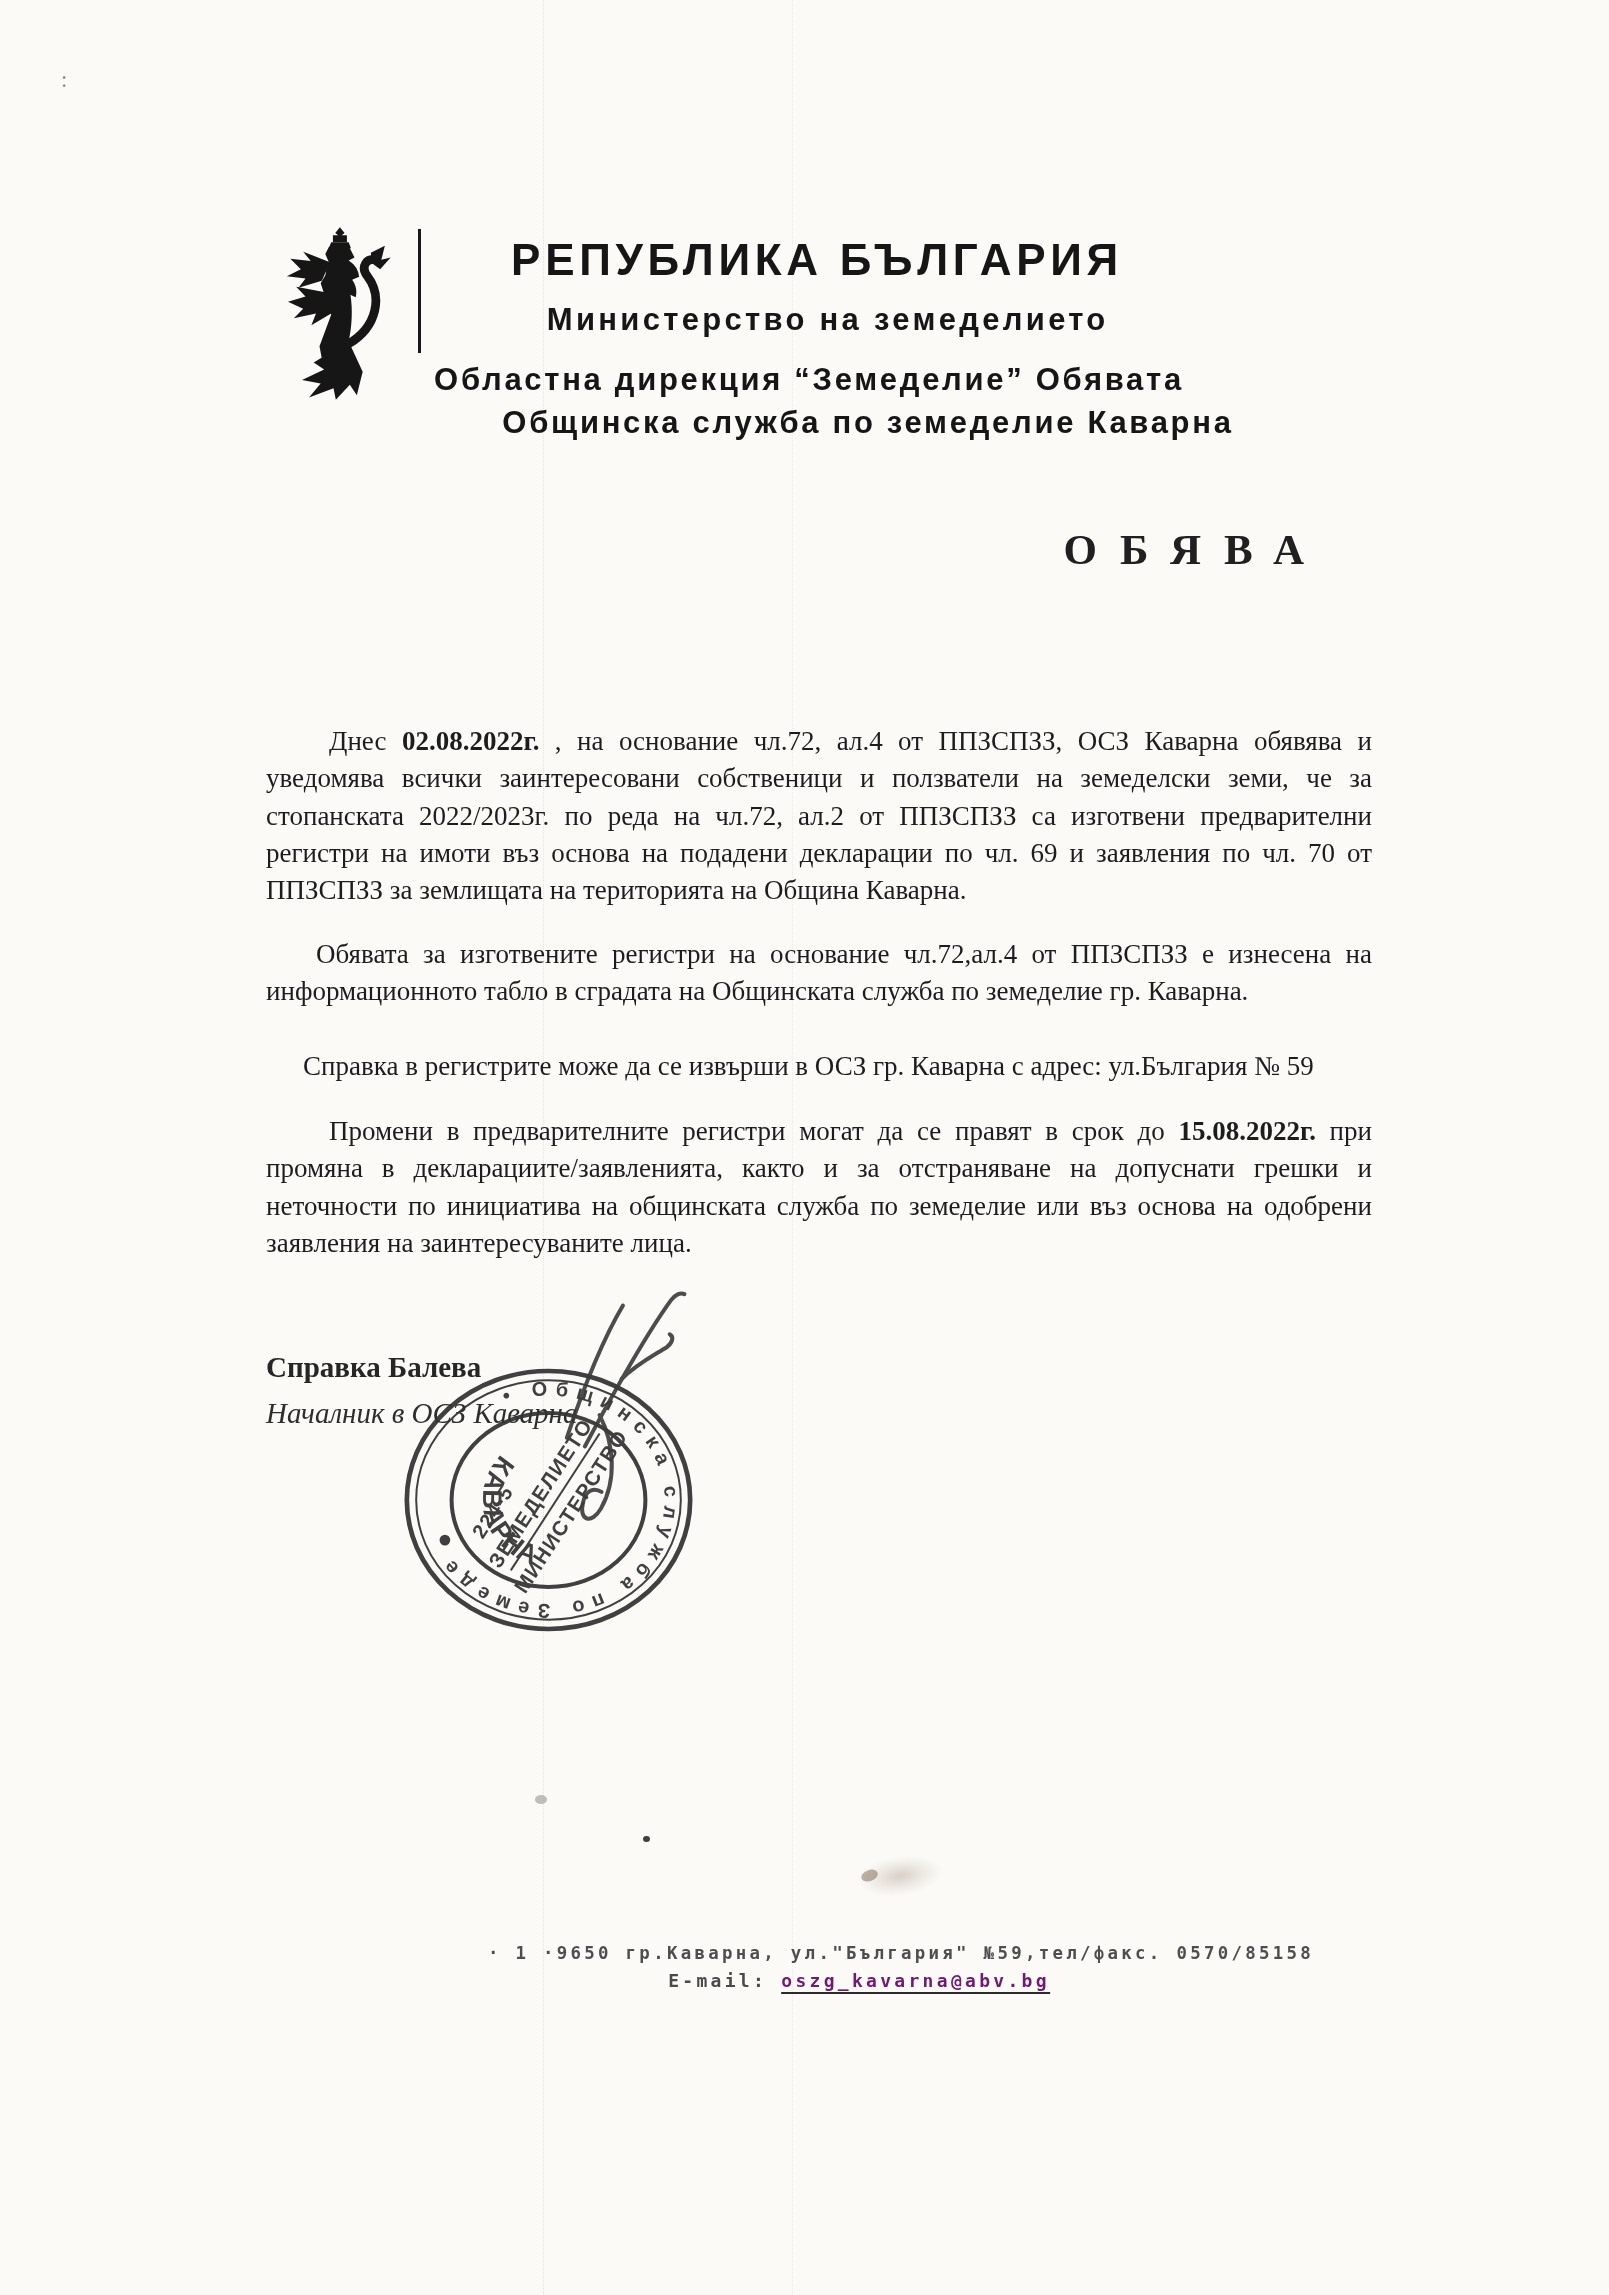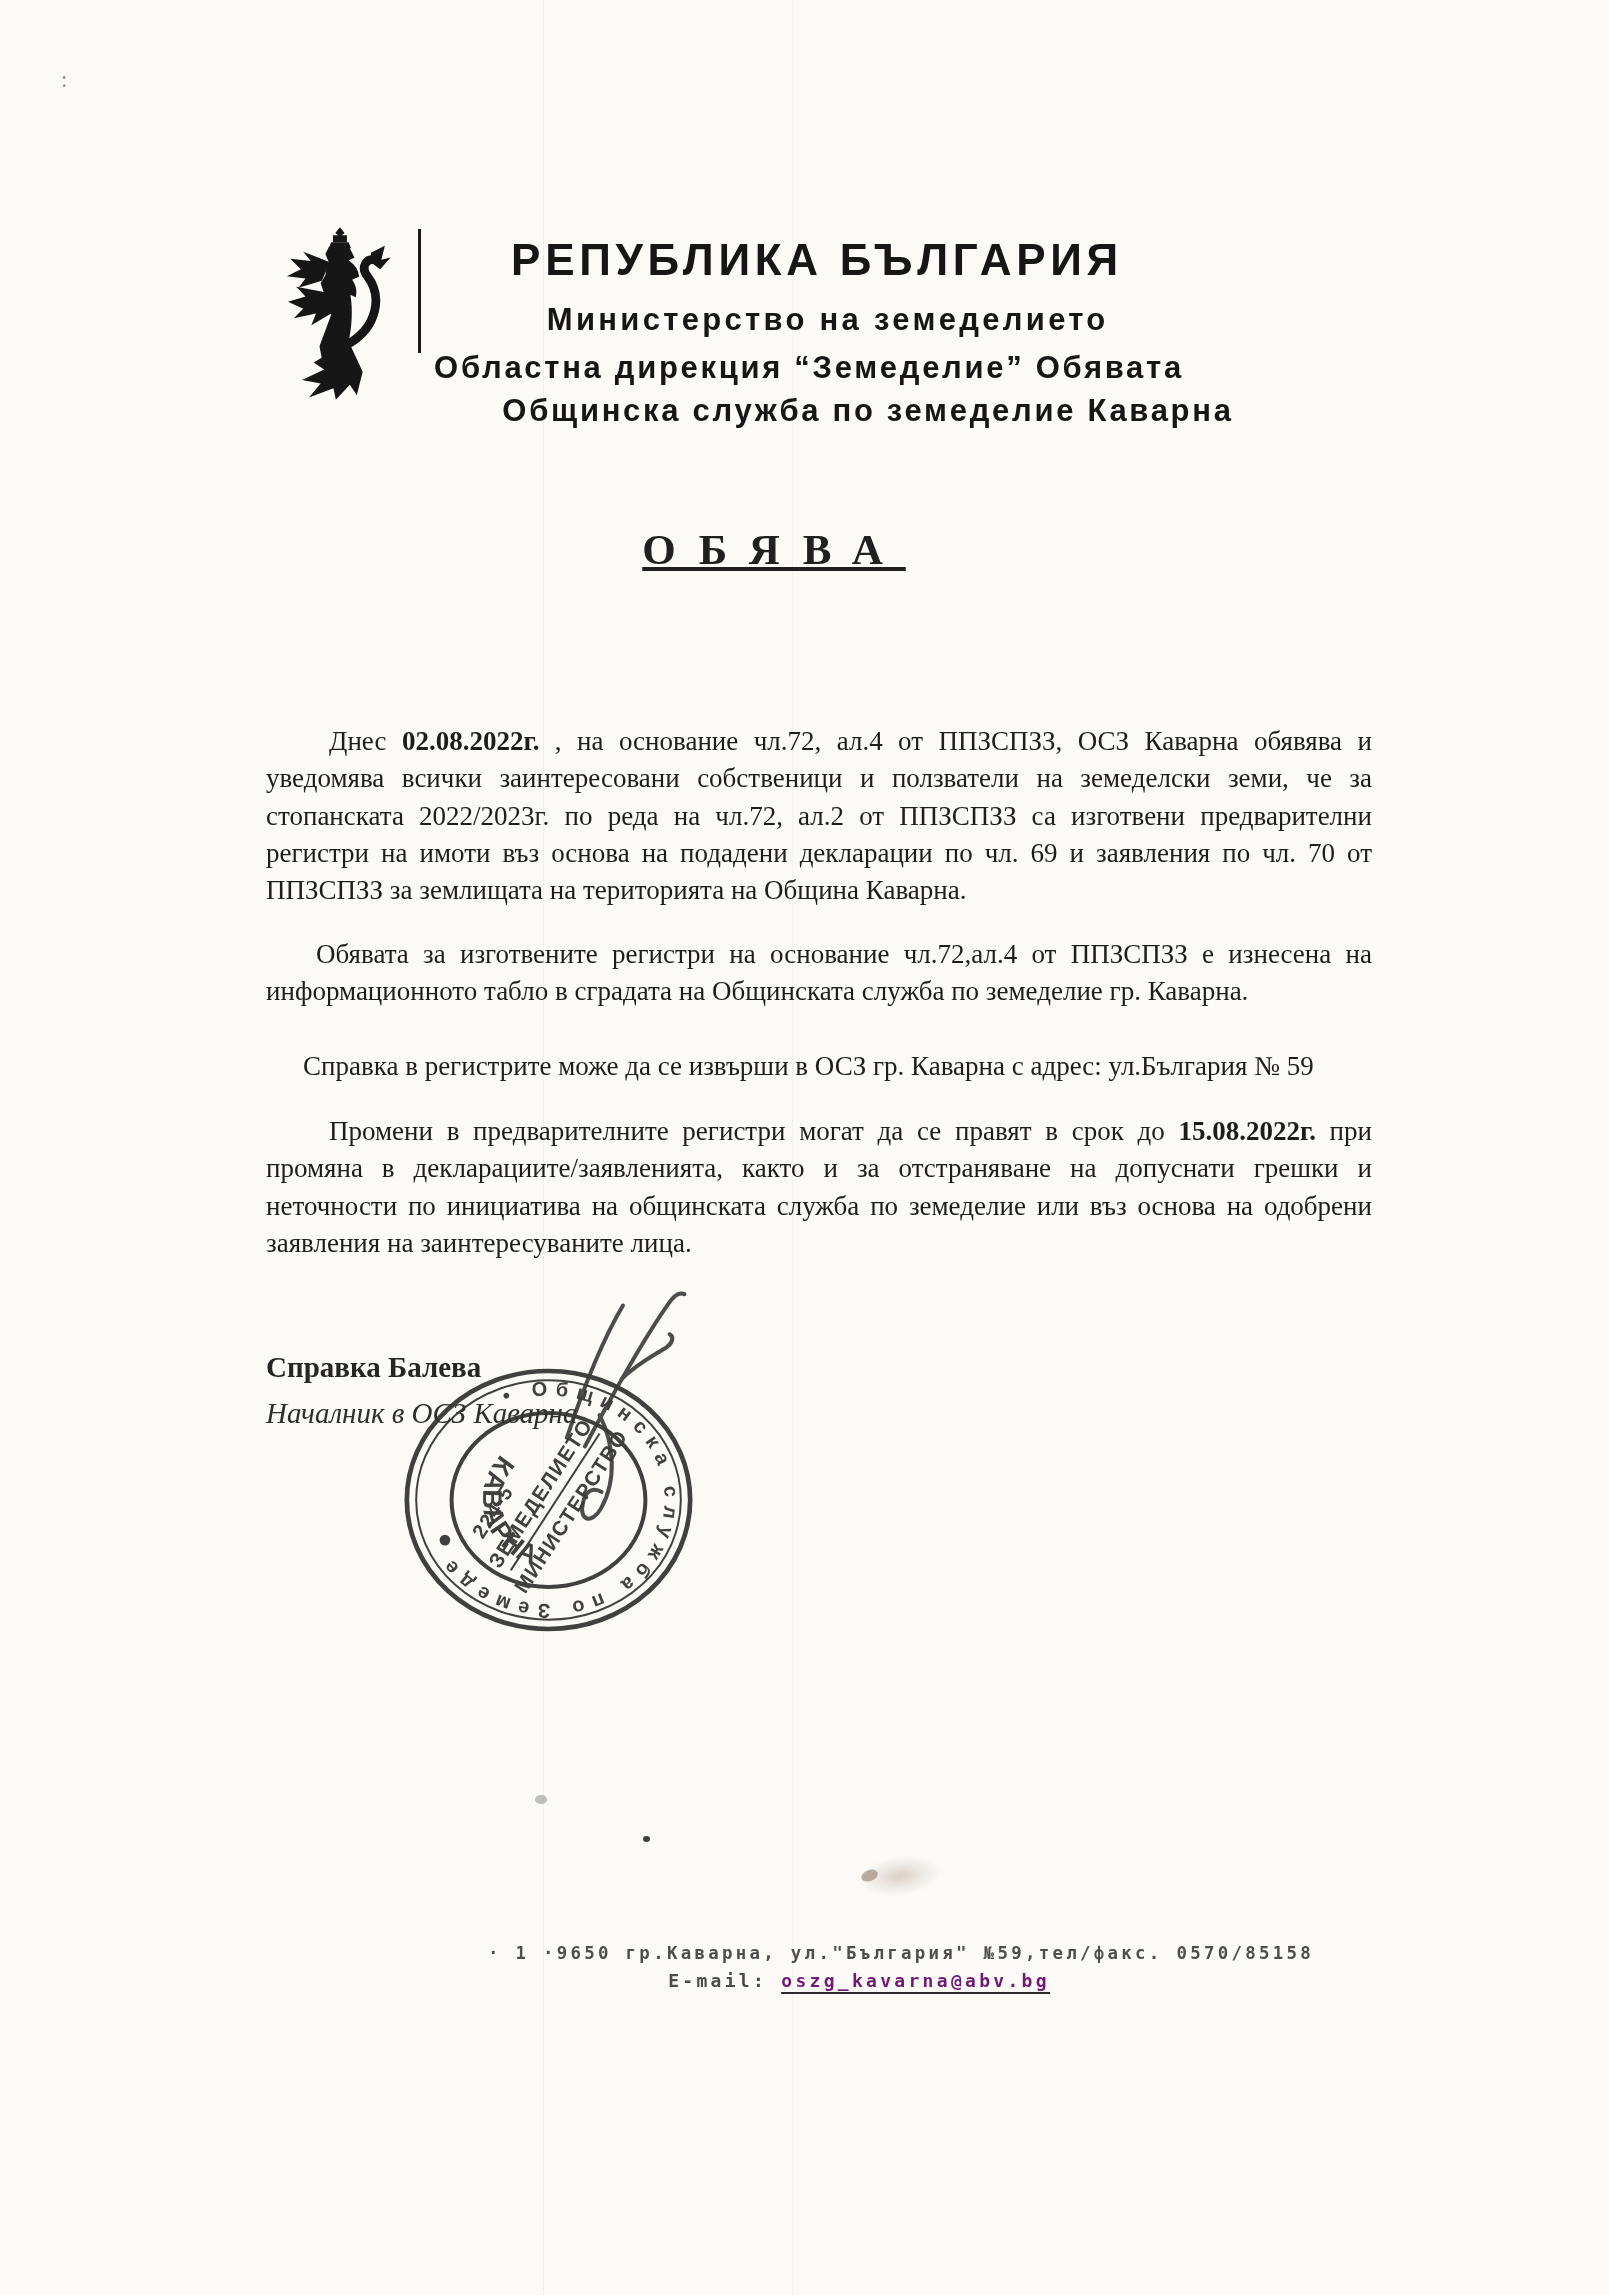--- a/index.html
+++ b/index.html
@@ -17,27 +17,27 @@
   .fold.f1{left:543px;opacity:.22;}
   .fold.f2{left:792px;opacity:.15;}
   
   .logo{position:absolute;left:277px;top:226px;width:120px;height:175px;}
   .sep{position:absolute;left:418px;top:229px;width:3.3px;height:124px;background:#191919;}
   .hdr{
     position:absolute;left:428px;top:235px;width:802px;
     text-align:center;font-family:"Liberation Sans", sans-serif;font-weight:bold;color:#161616;
   }
   .hdr .h1{font-size:44px;letter-spacing:4.7px;margin-bottom:17.4px;position:relative;left:-12px;}
-  .hdr .h2{font-size:31px;letter-spacing:3.3px;margin-bottom:12px;position:relative;left:-1.3px;}
+  .hdr .h2{font-size:31px;letter-spacing:3.3px;margin-bottom:24px;position:relative;left:-1.3px;}
   .hdr .h3{font-size:31px;letter-spacing:2.7px;margin-bottom:6.7px;position:relative;left:-20px;}
   .hdr .h4{font-size:31px;letter-spacing:2.7px;position:relative;left:39px;}
   
   .doc-title{
     position:absolute;left:221px;top:525px;width:1106px;
-    text-align:center;font-size:43px;font-weight:bold;letter-spacing:23px;color:#202020;text-decoration:underline;
+    text-align:right;font-size:43px;font-weight:bold;letter-spacing:23px;color:#202020;
   }
   
   .para{
     position:absolute;left:266px;width:1106px;
     font-size:27px;line-height:1.38;text-align:justify;color:#1d1d1d;
   }
   .p1{top:723px;text-indent:63px;}
   .p2{top:936px;text-indent:50px;}
   .p3{top:1048px;text-indent:37px;text-align:left;}
   .p4{top:1113px;text-indent:63px;}

